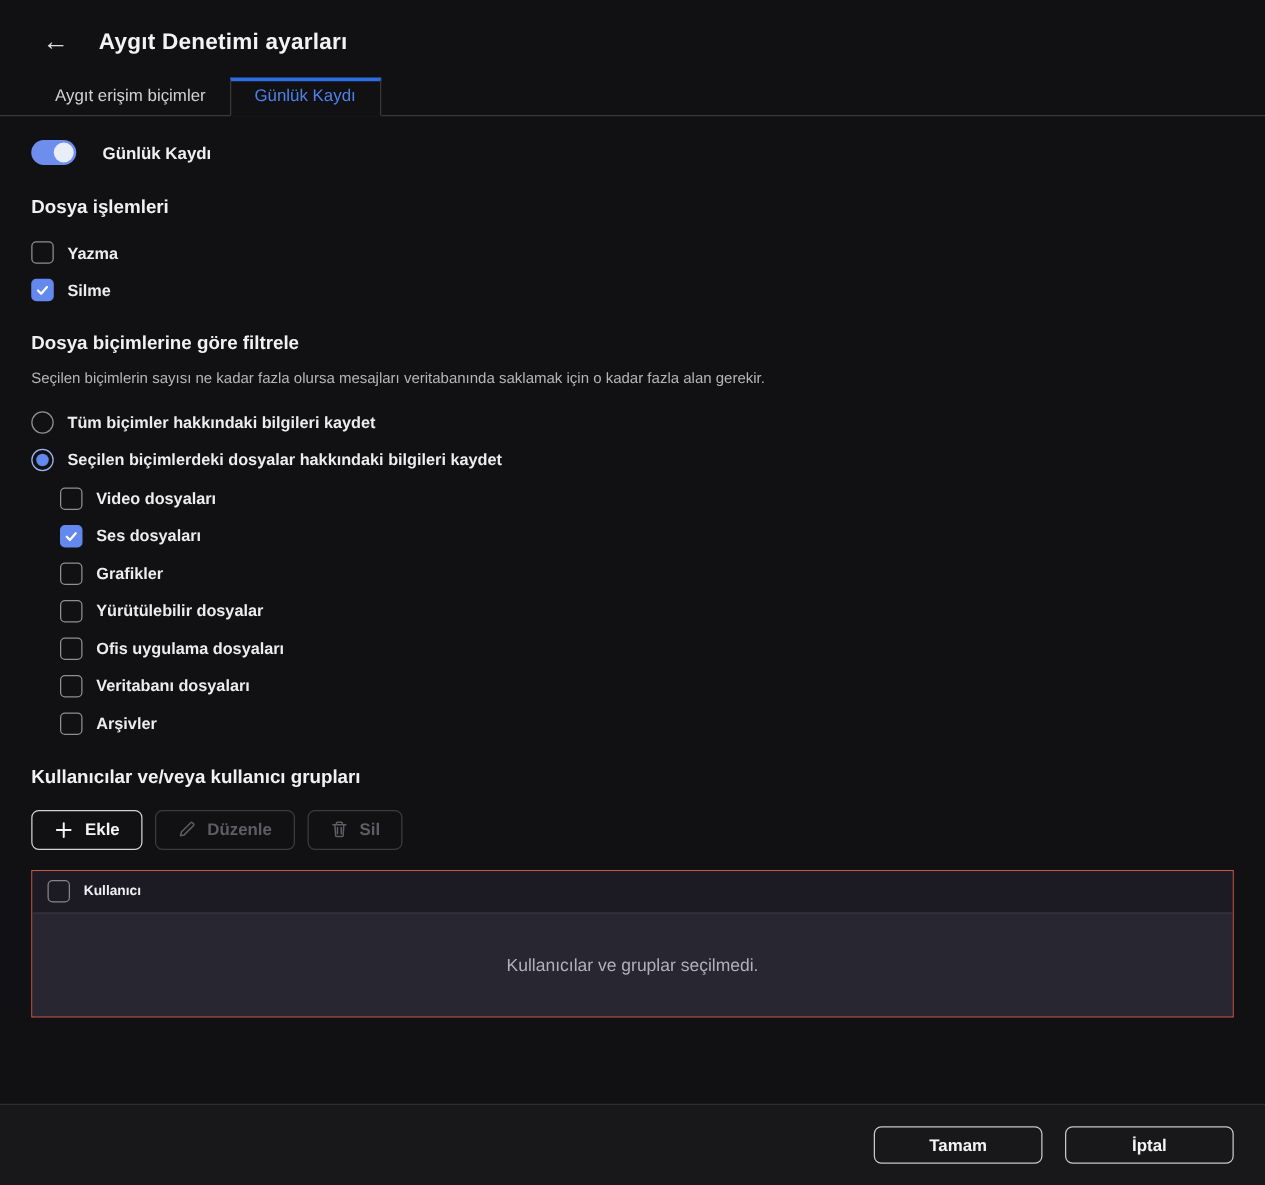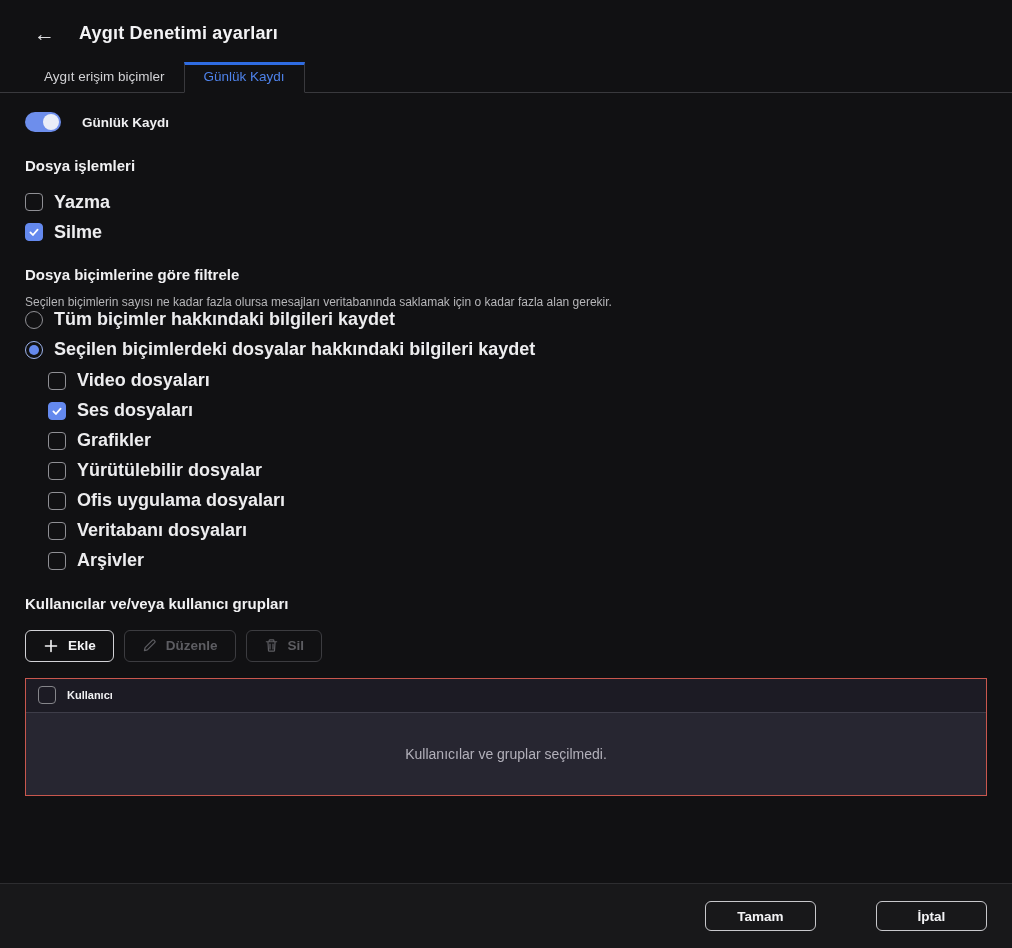--- a/index.html
+++ b/index.html
@@ -39,23 +39,23 @@
 
   
   .check-list{margin-top:19px;display:flex;flex-direction:column;gap:12px;}
   .check-list.indented{margin-left:23px;margin-top:13px;}
   .check-row{display:flex;align-items:center;gap:11px;height:18px;cursor:pointer;}
   .cb{width:18px;height:18px;box-sizing:border-box;border:1px solid #8f8f94;border-radius:4px;
       display:flex;align-items:center;justify-content:center;background:transparent;flex:0 0 auto;}
   .cb svg{display:none;}
   .cb.checked{background:#6489ee;border-color:#6489ee;}
   .cb.checked svg{display:block;}
-  .cb-label{font-size:18px;font-weight:700;color:#ededef;}
-
-  .radio-list{display:flex;flex-direction:column;gap:12px;}
+  .cb-label{font-size:13px;font-weight:700;color:#ededef;}
+
+  .radio-list{margin-top:18px;display:flex;flex-direction:column;gap:12px;}
   .radio{width:18px;height:18px;box-sizing:border-box;border:1px solid #8f8f94;border-radius:50%;position:relative;flex:0 0 auto;}
   .radio.selected{border-color:#9db4ee;}
   .radio.selected::after{content:"";position:absolute;inset:3px;border-radius:50%;background:#6489ee;}
 
   
   .btn-row{margin-top:18px;display:flex;gap:10px;}
   .btn{height:32px;padding:0 17px;border-radius:6px;background:transparent;display:inline-flex;align-items:center;gap:9px;
        font-size:13.5px;font-weight:700;font-family:inherit;cursor:pointer;}
   .btn.enabled{border:1px solid #d2d2d6;color:#f4f4f6;}
   .btn.disabled{border:1px solid #3c3c40;color:#5d5d62;cursor:default;}
@@ -65,22 +65,22 @@
   .table{margin-top:16px;border:1.5px solid #c9574e;}
   .thead{height:33px;background:#1c1b24;border-bottom:1px solid #3e3d49;display:flex;align-items:center;gap:11px;padding-left:12px;}
   .thead .cb{border-color:#85858a;}
   .th-label{font-size:11px;font-weight:700;color:#f0f0f2;}
   .tbody{height:82px;background:#272631;display:flex;align-items:center;justify-content:center;}
   .empty-msg{font-size:14px;color:#b2b0ba;}
 
   
   .footer{position:absolute;left:0;right:0;bottom:0;height:65px;background:#18181a;border-top:1px solid #2d2d30;
           display:flex;align-items:center;justify-content:flex-end;gap:18px;padding-right:25px;box-sizing:border-box;}
-  .footer .fbtn{width:111px;height:30px;border:1px solid #c8c8cc;border-radius:6px;background:transparent;color:#f3f3f5;
-                font-size:13.5px;font-weight:700;font-family:inherit;cursor:pointer;display:flex;align-items:center;justify-content:center;margin-left:42px;}
+  .footer .fbtn{width:135px;height:30px;border:1px solid #c8c8cc;border-radius:6px;background:transparent;color:#f3f3f5;
+                font-size:13.5px;font-weight:700;font-family:inherit;cursor:pointer;display:flex;align-items:center;justify-content:center;}
 </style>
 </head>
 <body>
 
 <div class="app">
 
   <div class="header">
     <button class="back-btn">←</button>
     <h1 class="title">Aygıt Denetimi ayarları</h1>
   </div>

